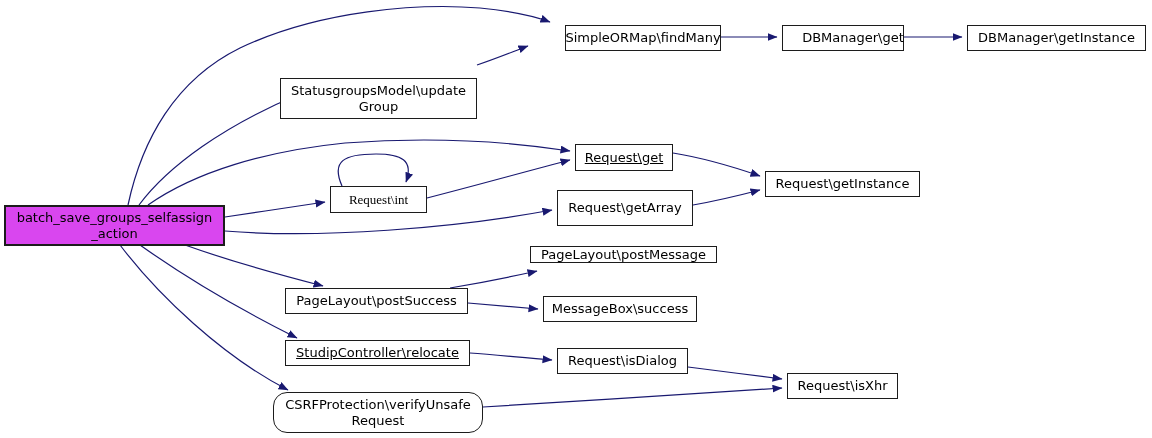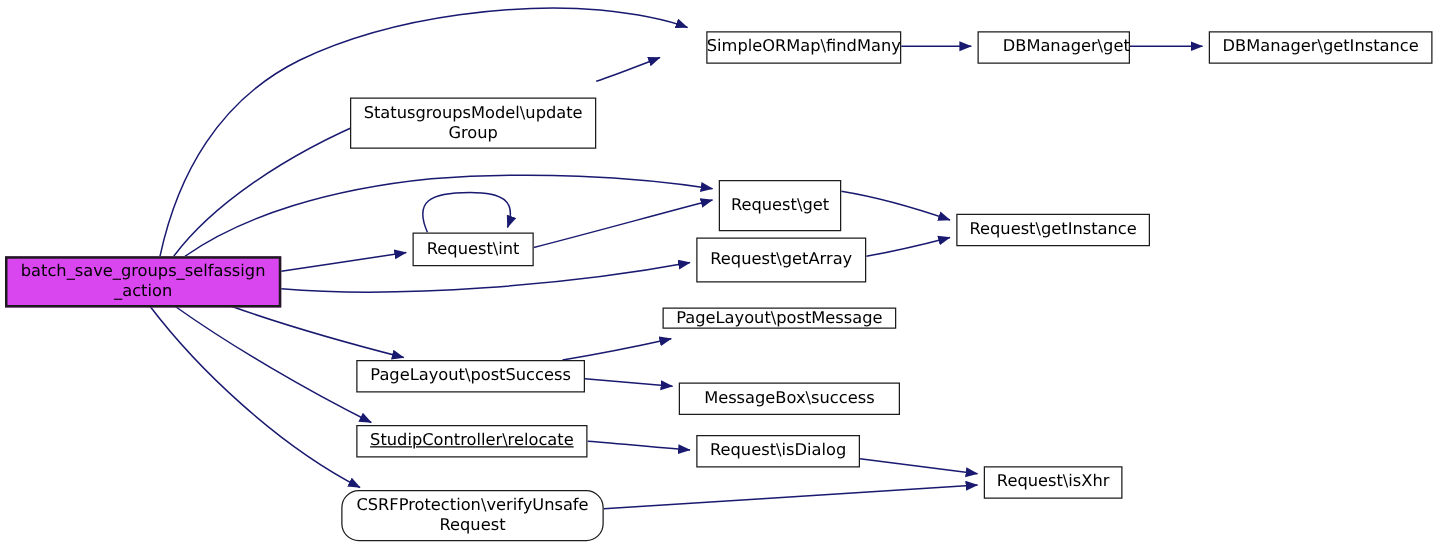--- a/index.html
+++ b/index.html
@@ -81,45 +81,45 @@
   </div>
 
   <div class="node" style="left:782px;top:25px;width:122px;height:26px;padding-left:20px;">
     <span>DBManager\get</span>
   </div>
 
   <div class="node" style="left:967px;top:25px;width:179px;height:26px;">
     <span>DBManager\getInstance</span>
   </div>
 
-  <div class="node" style="left:575px;top:144px;width:98px;height:41px;">
+  <div class="node" style="left:575px;top:144px;width:98px;height:27px;text-decoration:underline;">
     <span>Request\get</span>
   </div>
 
-  <div class="node" style="left:330px;top:186px;width:97px;height:27px;">
+  <div class="node" style="left:330px;top:186px;width:97px;height:27px;font-family:Liberation Serif, serif;">
     <span>Request\int</span>
   </div>
 
   <div class="node" style="left:557px;top:190px;width:136px;height:36px;">
     <span>Request\getArray</span>
   </div>
 
   <div class="node" style="left:765px;top:171px;width:155px;height:26px;">
     <span>Request\getInstance</span>
   </div>
 
   <div class="node" style="left:530px;top:246px;width:187px;height:17px;">
     <span>PageLayout\postMessage</span>
   </div>
 
   <div class="node" style="left:285px;top:288px;width:183px;height:26px;">
     <span>PageLayout\postSuccess</span>
   </div>
 
-  <div class="node" style="left:543px;top:306px;width:177px;height:26px;">
+  <div class="node" style="left:543px;top:296px;width:154px;height:26px;">
     <span>MessageBox\success</span>
   </div>
 
   <div class="node" style="left:285px;top:340px;width:185px;height:26px;text-decoration:underline;">
     <span>StudipController\relocate</span>
   </div>
 
   <div class="node" style="left:557px;top:348px;width:131px;height:26px;">
     <span>Request\isDialog</span>
   </div>

